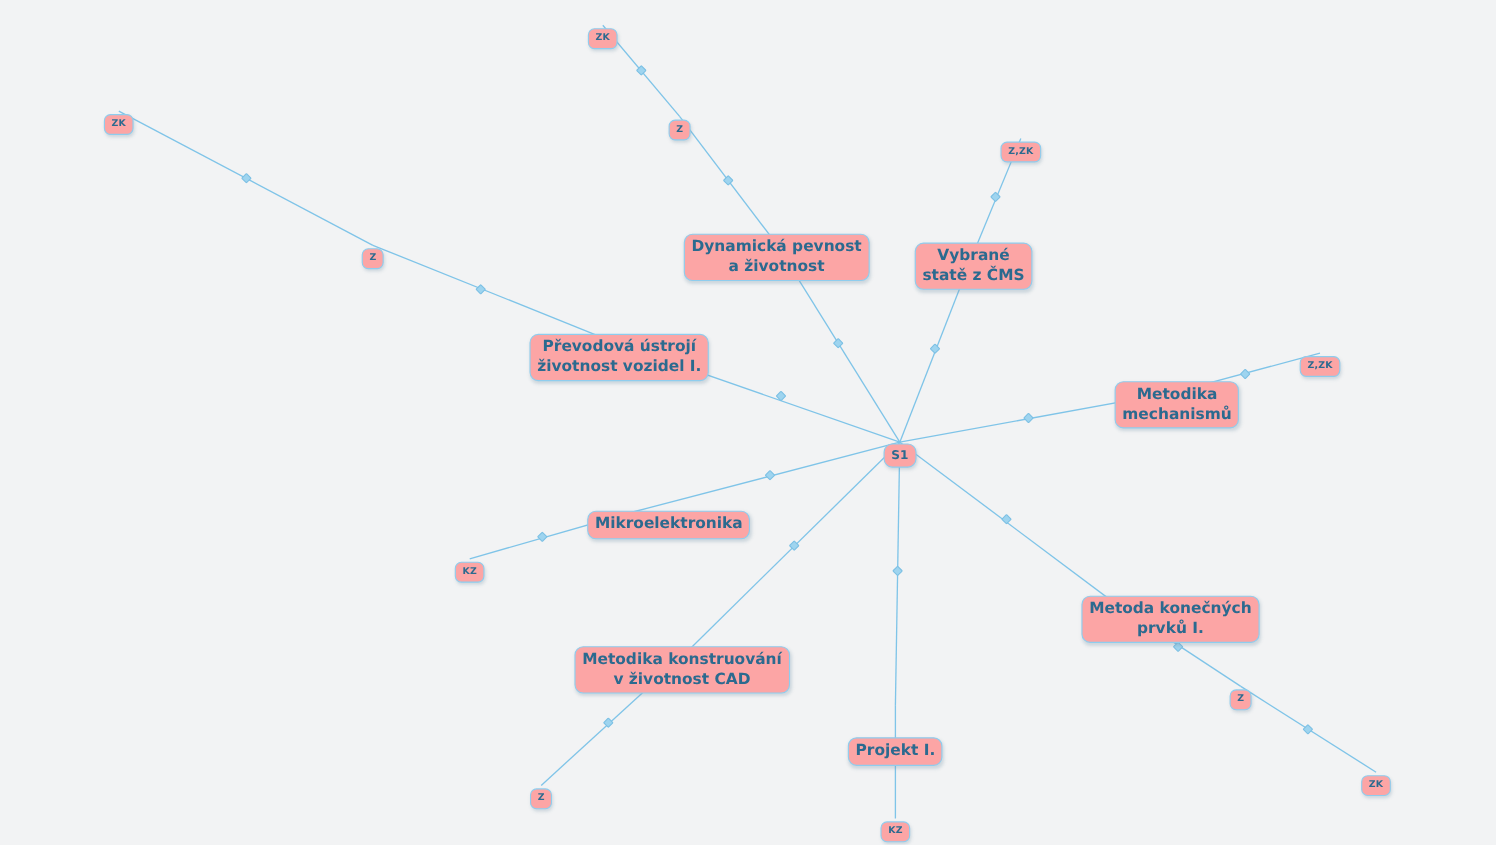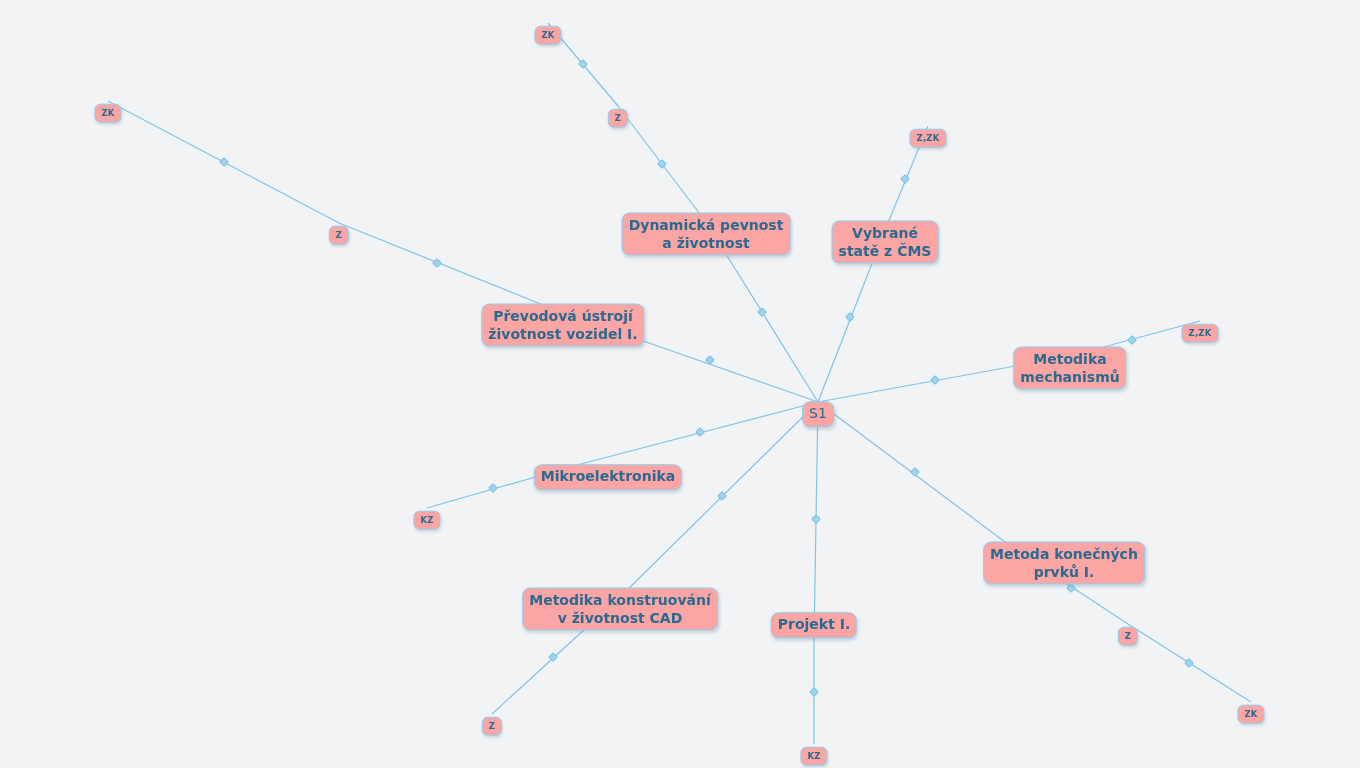--- a/index.html
+++ b/index.html
@@ -48,22 +48,22 @@
   }
 
   .node.leaf {
     font-size: 8.5px;
     font-weight: 700;
     letter-spacing: 0.2px;
     border-radius: 6px;
   }
 
   .node.hub {
-    font-size: 14px;
-    font-weight: 400;
+    font-size: 11px;
+    font-weight: 700;
     border-radius: 8px;
   }
 
   .node.course {
     font-size: 14px;
     font-weight: 700;
     border-radius: 8px;
   }
 
   .edge-mid {
@@ -127,21 +127,21 @@
 životnost vozidel I.</span></div>
     <div class="node course" style="left: 885px; top: 230px; min-width: 58px; min-height: 26px;"><span>Vybrané
 statě z ČMS</span></div>
     <div class="node course" style="left: 1070px; top: 356px; min-width: 60px; min-height: 26px;"><span>Metodika
 mechanismů</span></div>
     <div class="node course" style="left: 1064px; top: 551px; min-width: 82px; min-height: 26px;"><span>Metoda konečných
 prvků I.</span></div>
     <div class="node course" style="left: 608px; top: 465px; min-width: 76px; min-height: 17px;"><span>Mikroelektronika</span></div>
     <div class="node course" style="left: 620px; top: 597px; min-width: 100px; min-height: 26px;"><span>Metodika konstruování
 v životnost CAD</span></div>
-    <div class="node course" style="left: 814px; top: 613px; min-width: 44px; min-height: 17px;"><span>Projekt I.</span></div>
+    <div class="node course" style="left: 814px; top: 671px; min-width: 44px; min-height: 17px;"><span>Projekt I.</span></div>
     <div class="node leaf" style="left: 548px; top: 23px; min-width: 20px; min-height: 17px;"><span>ZK</span></div>
     <div class="node leaf" style="left: 618px; top: 106px; min-width: 17px; min-height: 17px;"><span>Z</span></div>
     <div class="node leaf" style="left: 108px; top: 101px; min-width: 20px; min-height: 17px;"><span>ZK</span></div>
     <div class="node leaf" style="left: 339px; top: 223px; min-width: 17px; min-height: 17px;"><span>Z</span></div>
     <div class="node leaf" style="left: 928px; top: 126px; min-width: 26px; min-height: 17px;"><span>Z,ZK</span></div>
     <div class="node leaf" style="left: 1200px; top: 321px; min-width: 26px; min-height: 17px;"><span>Z,ZK</span></div>
     <div class="node leaf" style="left: 427px; top: 508px; min-width: 20px; min-height: 17px;"><span>KZ</span></div>
     <div class="node leaf" style="left: 492px; top: 714px; min-width: 17px; min-height: 17px;"><span>Z</span></div>
     <div class="node leaf" style="left: 814px; top: 744px; min-width: 20px; min-height: 17px;"><span>KZ</span></div>
     <div class="node leaf" style="left: 1128px; top: 624px; min-width: 17px; min-height: 17px;"><span>Z</span></div>

